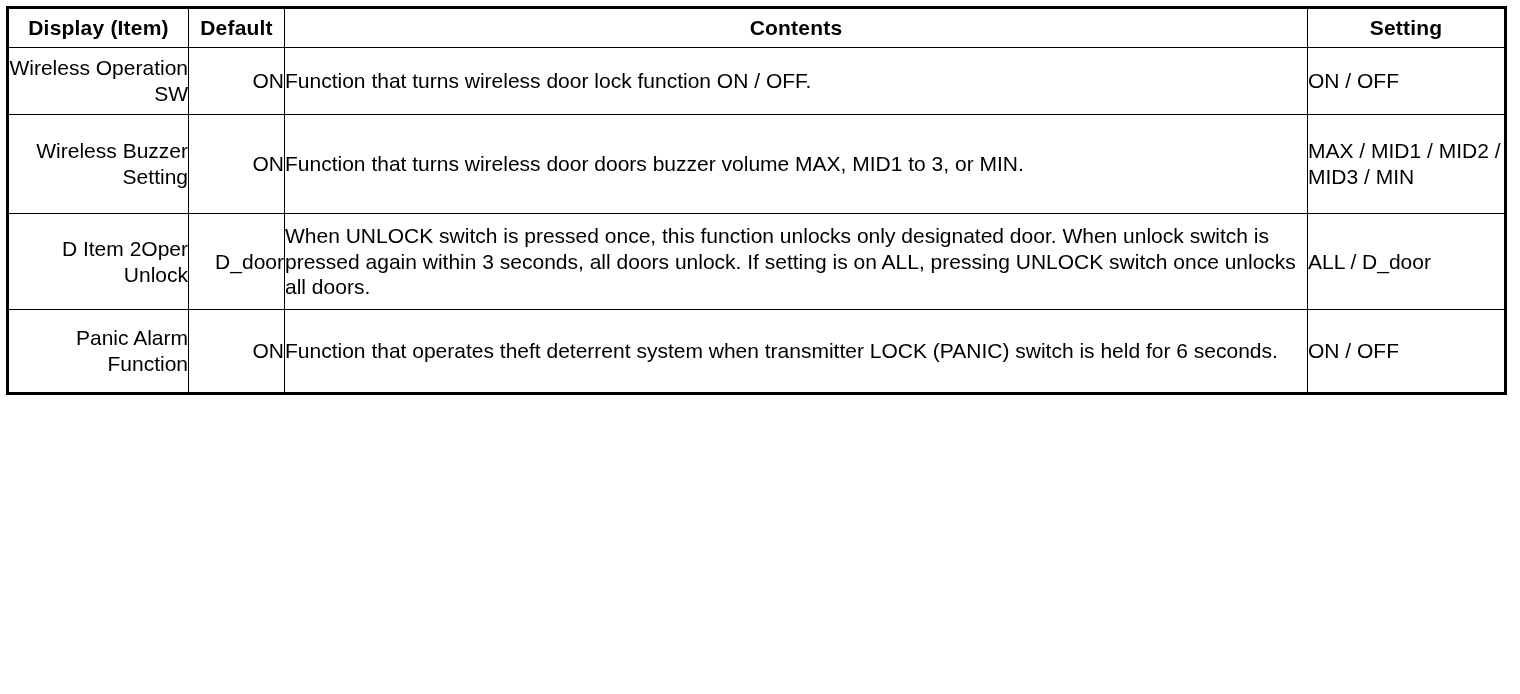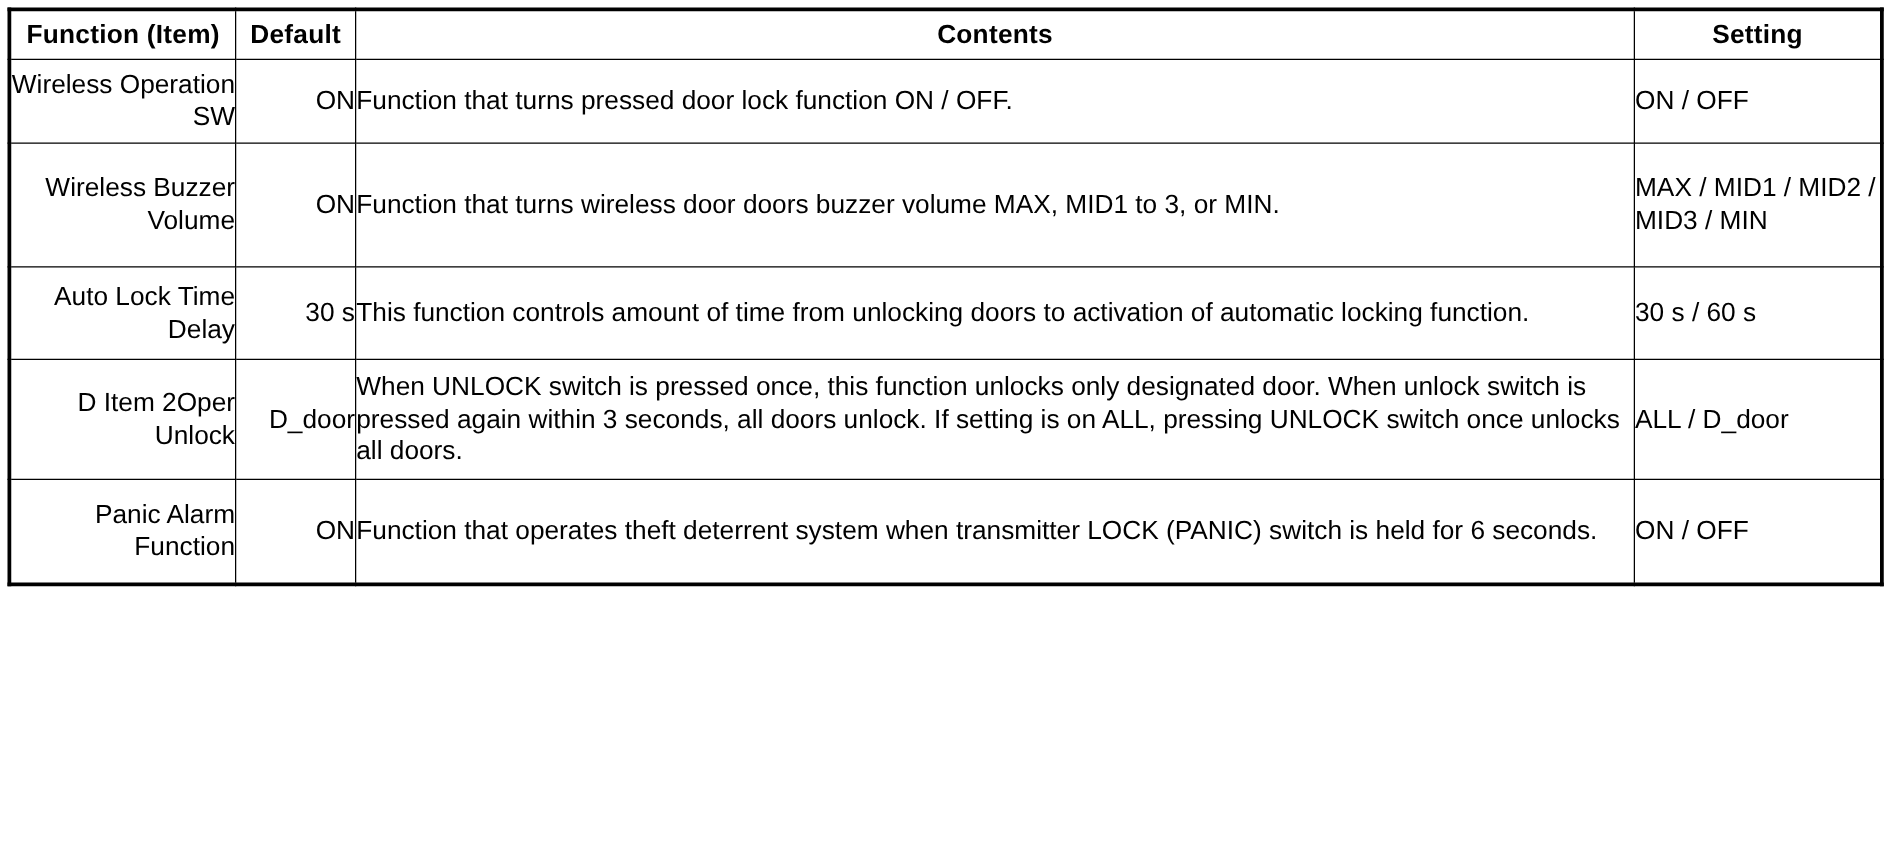--- a/index.html
+++ b/index.html
@@ -90,44 +90,38 @@
 <div class="sheet">
   <table class="spec">
     <colgroup>
       <col class="c-display">
       <col class="c-default">
       <col class="c-contents">
       <col class="c-setting">
     </colgroup>
     <thead>
       <tr>
-        <th class="left-head">Function (Item)</th>
+        <th class="left-head">Display (Item)</th>
         <th>Default</th>
         <th>Contents</th>
         <th>Setting</th>
       </tr>
     </thead>
     <tbody>
       <tr class="r1">
         <td class="cell-display">Wireless Operation SW</td>
         <td class="cell-default">ON</td>
-        <td class="cell-contents">Function that turns pressed door lock function ON / OFF.</td>
+        <td class="cell-contents">Function that turns wireless door lock function ON / OFF.</td>
         <td class="cell-setting">ON / OFF</td>
       </tr>
       <tr class="r2">
-        <td class="cell-display">Wireless Buzzer Volume</td>
+        <td class="cell-display">Wireless Buzzer Setting</td>
         <td class="cell-default">ON</td>
         <td class="cell-contents">Function that turns wireless door doors buzzer volume MAX, MID1 to 3, or MIN.</td>
         <td class="cell-setting">MAX / MID1 / MID2 / MID3 / MIN</td>
-      </tr>
-      <tr class="r6">
-        <td class="cell-display">Auto Lock Time Delay</td>
-        <td class="cell-default">30 s</td>
-        <td class="cell-contents">This function controls amount of time from unlocking doors to activation of automatic locking function.</td>
-        <td class="cell-setting">30 s / 60 s</td>
       </tr>
       <tr class="r7">
         <td class="cell-display">D Item 2Oper Unlock</td>
         <td class="cell-default">D_door</td>
         <td class="cell-contents">When UNLOCK switch is pressed once, this function unlocks only designated door. When unlock switch is pressed again within 3 seconds, all doors unlock. If setting is on ALL, pressing UNLOCK switch once unlocks all doors.</td>
         <td class="cell-setting">ALL / D_door</td>
       </tr>
       <tr class="r8">
         <td class="cell-display">Panic Alarm Function</td>
         <td class="cell-default">ON</td>

